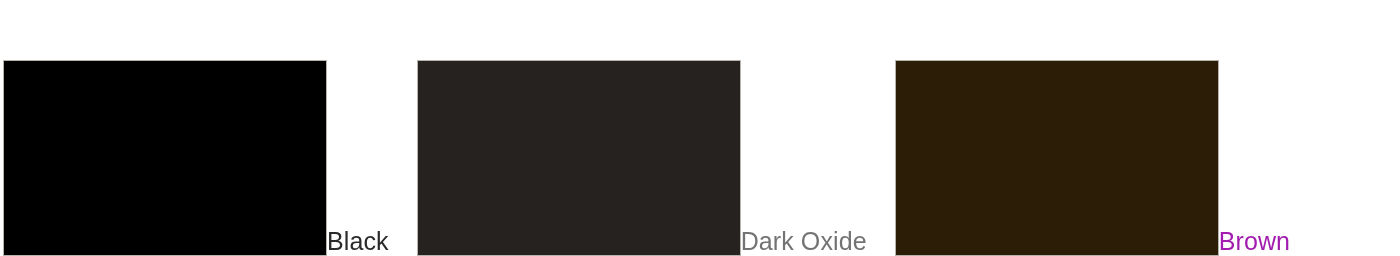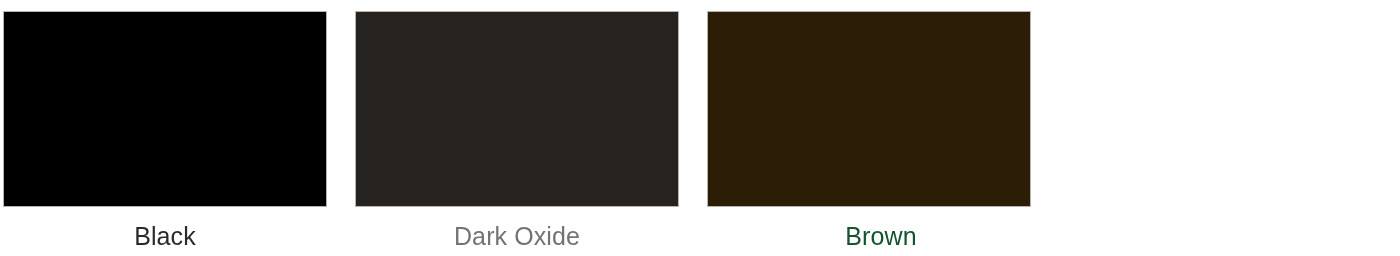--- a/index.html
+++ b/index.html
@@ -21,22 +21,22 @@
     align-items: flex-start;
     justify-content: flex-start;
     width: 1400px;
     height: 256px;
     box-sizing: border-box;
     padding: 11px 8px 0 3px;
   }
 
   .swatch-cell {
     display: flex;
-    flex-direction: column;
-    align-items: center;
+    flex-direction: row;
+    align-items: flex-end;
     height: 245px;
     box-sizing: border-box;
   }
 
   .swatch-cell + .swatch-cell {
     margin-left: 28px;
   }
 
   .swatch-chip {
     width: 324px;
@@ -67,17 +67,17 @@
     <div class="swatch-label" style="color: rgb(42, 42, 42);">Black</div>
   </div>
 
   <div class="swatch-cell">
     <div class="swatch-chip" style="background-color: rgb(38, 34, 32); border-color: rgb(185, 179, 173);"></div>
     <div class="swatch-label" style="color: #737373;">Dark Oxide</div>
   </div>
 
   <div class="swatch-cell">
     <div class="swatch-chip" style="background-color: rgb(43, 29, 6); border-color: rgb(185, 179, 173);"></div>
-    <div class="swatch-label" style="color: #14532d; margin-left: 24px;">Brown</div>
+    <div class="swatch-label" style="color: #a21caf;">Brown</div>
   </div>
 
 
 </div>
 
 </body></html>

